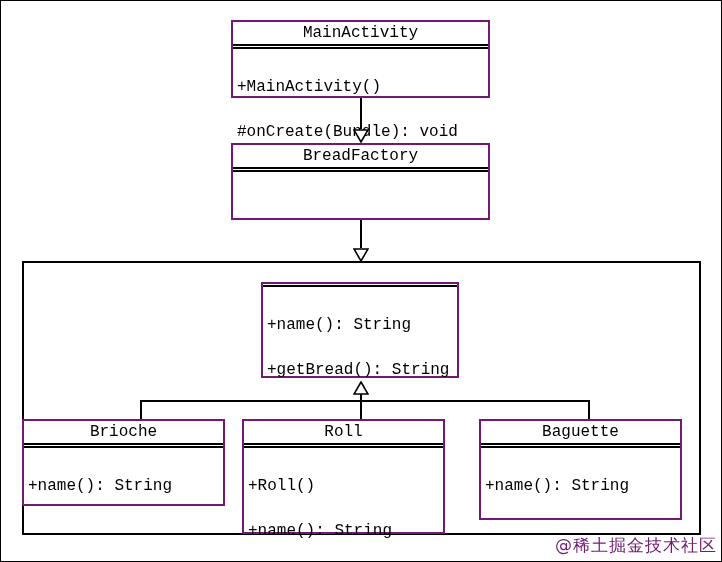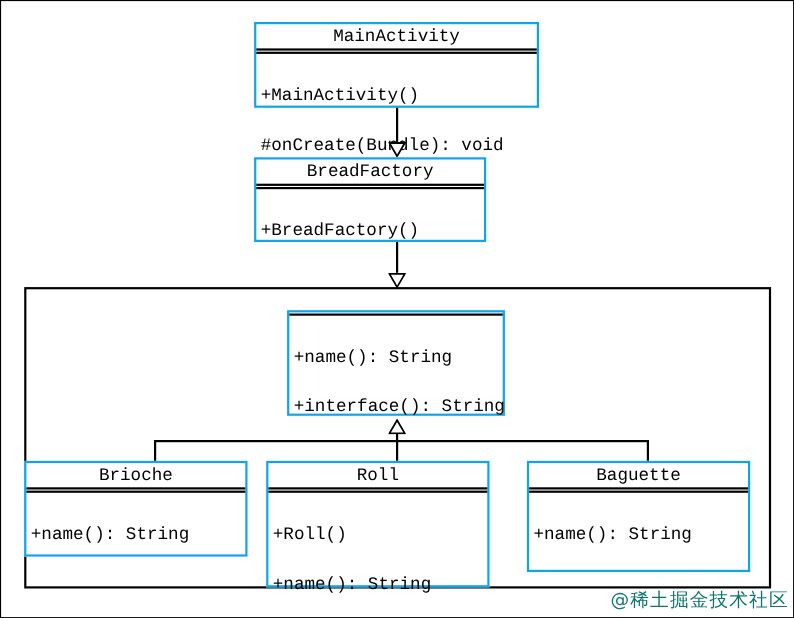--- a/index.html
+++ b/index.html
@@ -16,21 +16,21 @@
     border:1px solid #000;
   }
   .pkg {
     position:absolute;
     border:2px solid #000;
     background:transparent;
   }
   .box {
     position:absolute;
     background:#fff;
-    border:2px solid #0ea5e9;
+    border:2px solid #701a75;
     font-size:16px;
   }
   .title {
     text-align:center;
     line-height:16px;
     padding:3px 0 3px;
     border-bottom:2px solid #000;
     white-space:nowrap;
   }
   .title .tline { line-height:15px; }
@@ -44,21 +44,21 @@
     white-space:pre;
   }
   .vline { position:absolute; width:2px; background:#000; }
   .hline { position:absolute; height:2px; background:#000; }
   .tri { position:absolute; display:block; }
   .watermark {
     position:absolute;
     right:5px; bottom:5px;
     font-family:"DejaVu Sans","Liberation Sans",sans-serif;
     font-size:17px;
-    color:#0f766e;
+    color:#701a75;
     letter-spacing:1px;
   }
 </style>
 </head>
 <body>
 
 <div class="frame"></div>
 
 <div class="box" style="left:231px; top:20px; width:259px; height:78px;">
   <div class="title">MainActivity</div>
@@ -67,40 +67,39 @@
     <div>+MainActivity()</div>
     <div>#onCreate(Bundle): void</div>
   </div>
 </div>
 
 <div class="vline" style="left:360px; top:98px; height:31px;"></div>
 <svg class="tri" style="left:353px; top:129px;" width="16" height="14" viewBox="0 0 16 14">
   <polygon points="1,1 15,1 8,13" fill="#ffffff" stroke="#000000" stroke-width="1.6"></polygon>
 </svg>
 
-<div class="box" style="left:231px; top:143px; width:211px; height:77px;">
+<div class="box" style="left:231px; top:143px; width:259px; height:77px;">
   <div class="title">BreadFactory</div>
   <div class="sep"></div>
   <div class="methods">
-    <div>+BreadFactory()</div>
   </div>
 </div>
 
 <div class="vline" style="left:360px; top:220px; height:28px;"></div>
 <svg class="tri" style="left:353px; top:248px;" width="16" height="14" viewBox="0 0 16 14">
   <polygon points="1,1 15,1 8,13" fill="#ffffff" stroke="#000000" stroke-width="1.6"></polygon>
 </svg>
 
 <div class="pkg" style="left:22px; top:261px; width:679px; height:274px;"></div>
 
 <div class="box" style="left:261px; top:282px; width:198px; height:96px;">
   <div class="sep"></div>
   <div class="methods">
     <div>+name(): String</div>
-    <div>+interface(): String</div>
+    <div>+getBread(): String</div>
   </div>
 </div>
 
 <svg class="tri" style="left:353px; top:381px;" width="16" height="14" viewBox="0 0 16 14">
   <polygon points="8,1 15,13 1,13" fill="#ffffff" stroke="#000000" stroke-width="1.6"></polygon>
 </svg>
 <div class="vline" style="left:360px; top:394px; height:8px;"></div>
 <div class="hline" style="left:140px; top:400px; width:450px;"></div>
 <div class="vline" style="left:140px; top:400px; height:19px;"></div>
 <div class="vline" style="left:360px; top:400px; height:19px;"></div>

